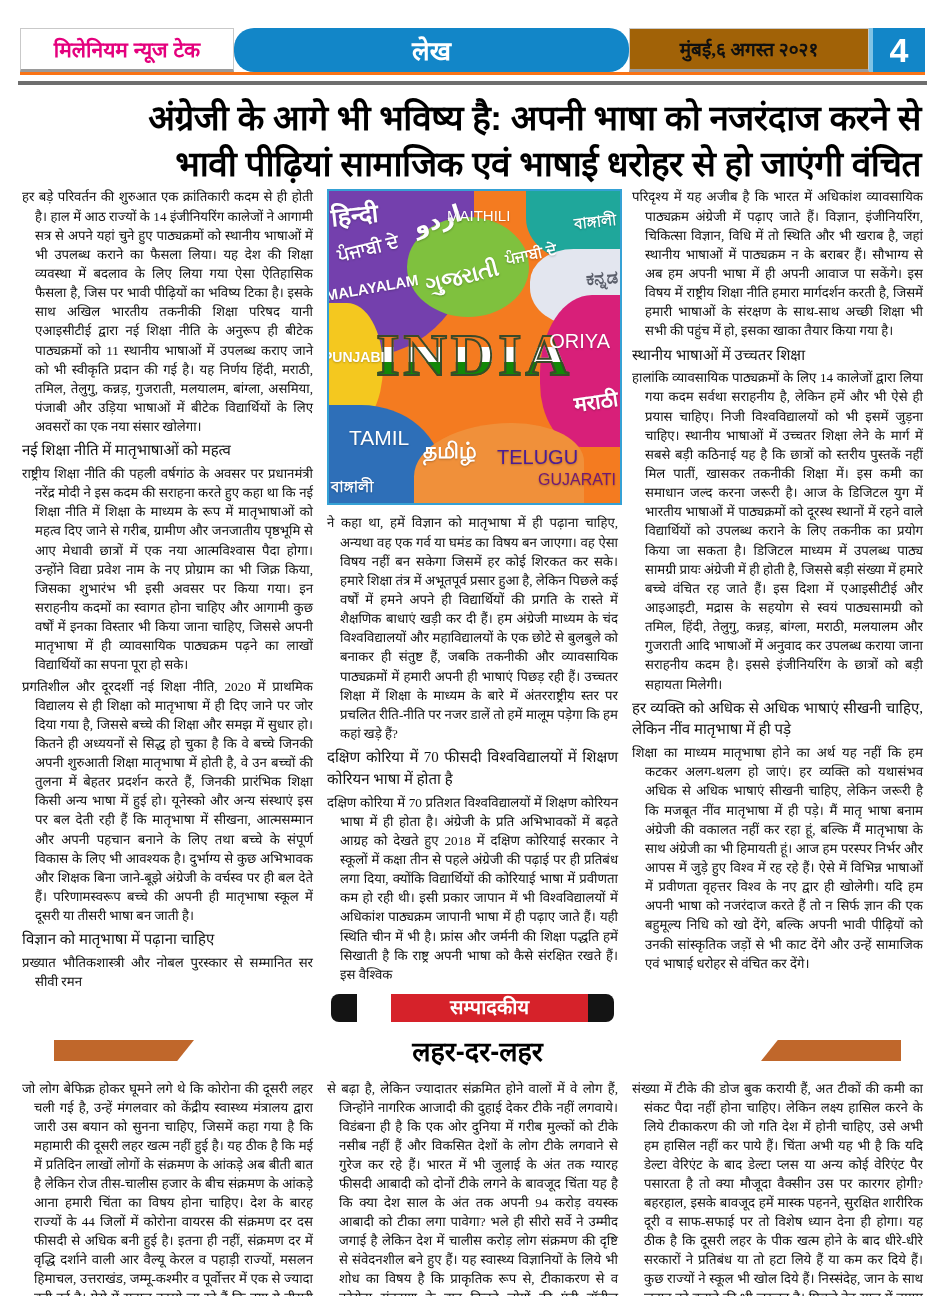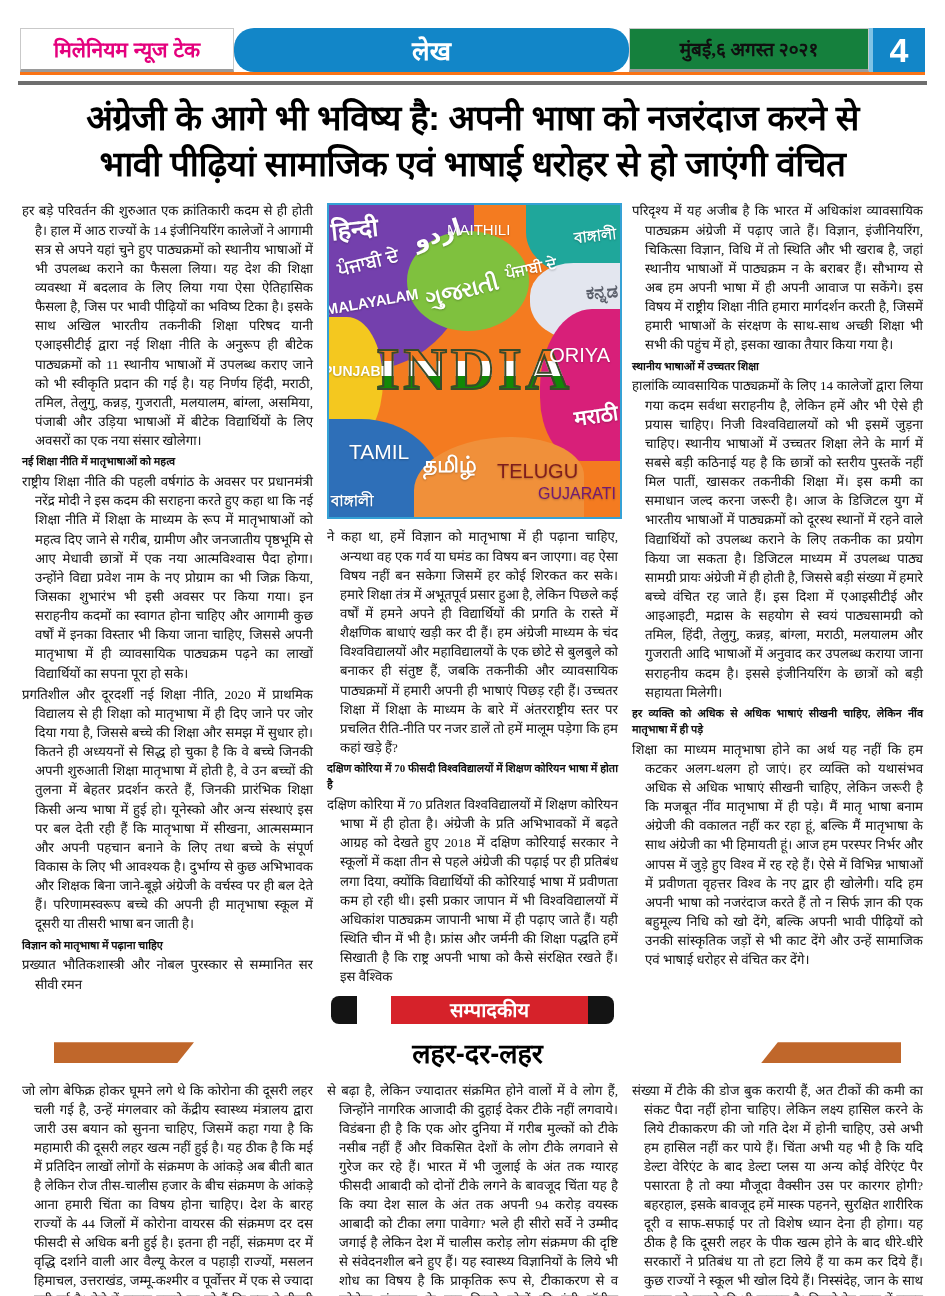--- a/index.html
+++ b/index.html
@@ -18,44 +18,44 @@
     font-family:"Liberation Sans","DejaVu Sans",sans-serif;
     font-weight:bold;font-size:21px;color:#e4007d;
   }
   .section-band{
     flex:1;background:#1286c8;display:flex;align-items:center;justify-content:center;
     color:#fff;font-weight:bold;font-size:26px;
     font-family:"Liberation Sans","DejaVu Sans",sans-serif;
     border-radius:20px;
   }
   .date-box{
-    width:238px;background:#15803d;border:1px solid #c9c9c9;border-bottom:3px solid #9a9a9a;
+    width:238px;background:#a16207;border:1px solid #c9c9c9;border-bottom:3px solid #9a9a9a;
     display:flex;align-items:center;justify-content:center;
     font-weight:bold;font-size:19px;color:#101010;
   }
   .pagenum-box{
     width:52px;background:#1286c8;border-left:4px solid #7fc3e6;
     display:flex;align-items:center;justify-content:center;
     color:#fff;font-weight:bold;font-size:34px;
     font-family:"Liberation Sans","DejaVu Sans",sans-serif;
   }
   .head-rule{height:4px;background:#6e6e6e;margin:6px 2px 10px 2px;}
 
   
   .headline{
-    text-align:center;font-weight:bold;color:#000;
-    font-family:"Liberation Sans","DejaVu Sans",sans-serif;
-    font-size:35px;line-height:1.32;margin:2px 8px 14px 8px;letter-spacing:-0.5px;
+    text-align:right;font-weight:bold;color:#000;
+    font-family:"Liberation Sans","DejaVu Sans",sans-serif;
+    font-size:35px;line-height:1.32;margin:2px 8px 0 8px;letter-spacing:-0.5px;
   }
 
   
   .cols{display:flex;gap:14px;margin:0 6px;}
   .col{flex:1;min-width:0;text-align:justify;font-size:13.2px;line-height:1.45;}
   .col p{margin:0 0 2px 0;padding-left:13px;text-indent:-13px;}
-  .col h3{margin:4px 0 2px 0;font-size:11px;font-weight:bold;text-indent:0;padding:0;}
+  .col h3{margin:4px 0 2px 0;font-size:15px;font-weight:normal;text-indent:0;padding:0;}
 
   
   .map{
     position:relative;width:100%;height:312px;margin:2px 0 8px 0;
     border:2px solid #35a1d5;overflow:hidden;background:#f47b20;
     font-family:"Liberation Sans","DejaVu Sans",sans-serif;
   }
   .blob{position:absolute;}
   .bg-orange-main{left:0;top:40px;width:100%;height:245px;background:#f47b20;}
   .bg-purple{left:-30px;top:-30px;width:175px;height:195px;background:#7440ad;border-radius:0 0 62% 32%;}
@@ -74,21 +74,21 @@
   .lbl-punjabi2{left:176px;top:52px;font-size:15px;transform:rotate(-12deg);}
   .lbl-bangla1{right:4px;top:20px;font-size:15px;transform:rotate(-6deg);}
   .lbl-kannada{right:2px;top:74px;font-size:18px;color:#5b5f6b;text-shadow:none;transform:rotate(-4deg);}
   .lbl-malayalam{left:-4px;top:86px;font-size:15px;transform:rotate(-10deg);}
   .lbl-gujarati1{left:96px;top:70px;font-size:22px;transform:rotate(-14deg);}
   .lbl-oriya{right:10px;top:136px;font-size:20px;font-weight:normal;}
   .lbl-punjab{left:-6px;top:156px;font-size:14px;}
   .lbl-marathi{right:2px;top:196px;font-size:21px;transform:rotate(-8deg);}
   .lbl-tamil{left:20px;top:232px;font-size:21px;font-weight:normal;}
   .lbl-tamil2{left:94px;top:244px;font-size:22px;}
-  .lbl-telugu{left:168px;top:252px;font-size:20px;font-weight:normal;color:#7f1d1d;}
+  .lbl-telugu{left:168px;top:252px;font-size:20px;font-weight:normal;color:#4c1d95;}
   .lbl-gujarati2{right:4px;bottom:12px;font-size:16px;font-weight:normal;color:#701a75;}
   .lbl-bangla2{left:2px;bottom:6px;font-size:15px;}
   .india-word{
     position:absolute;left:50%;top:134px;transform:translateX(-50%);
     font-family:"Liberation Serif","DejaVu Serif",serif;
     font-weight:bold;font-size:60px;letter-spacing:4px;line-height:1;
     background:linear-gradient(180deg,#f47b20 0%,#f47b20 36%,#ffffff 36%,#ffffff 62%,#128807 62%,#128807 100%);
     -webkit-background-clip:text;background-clip:text;color:transparent;
     -webkit-text-stroke:2px #3a4a2a;
   }

